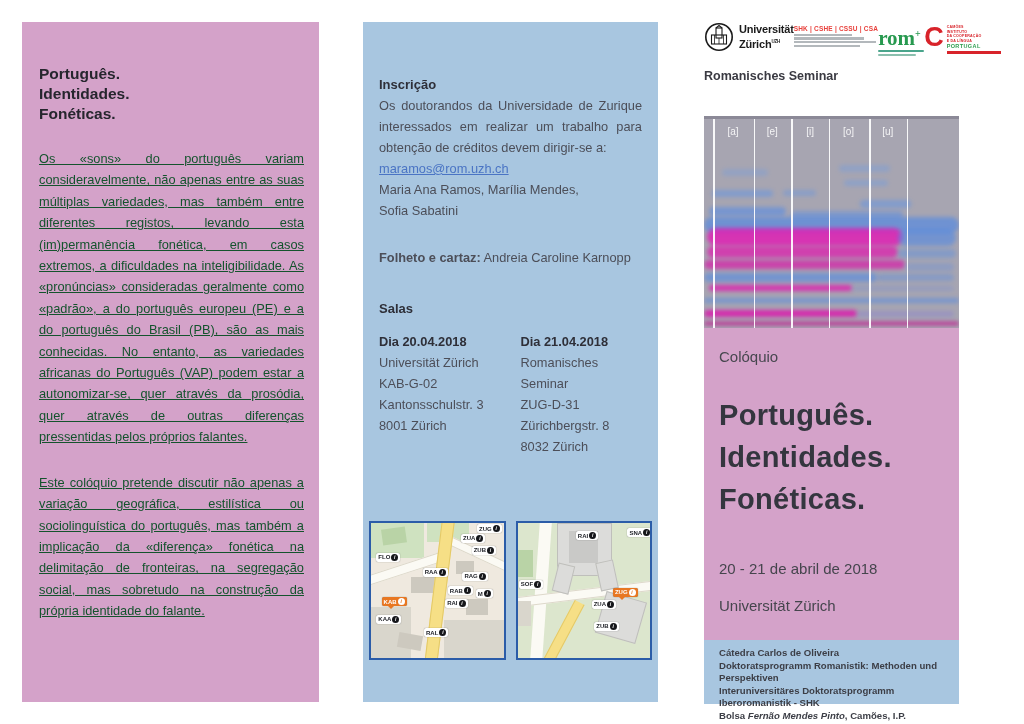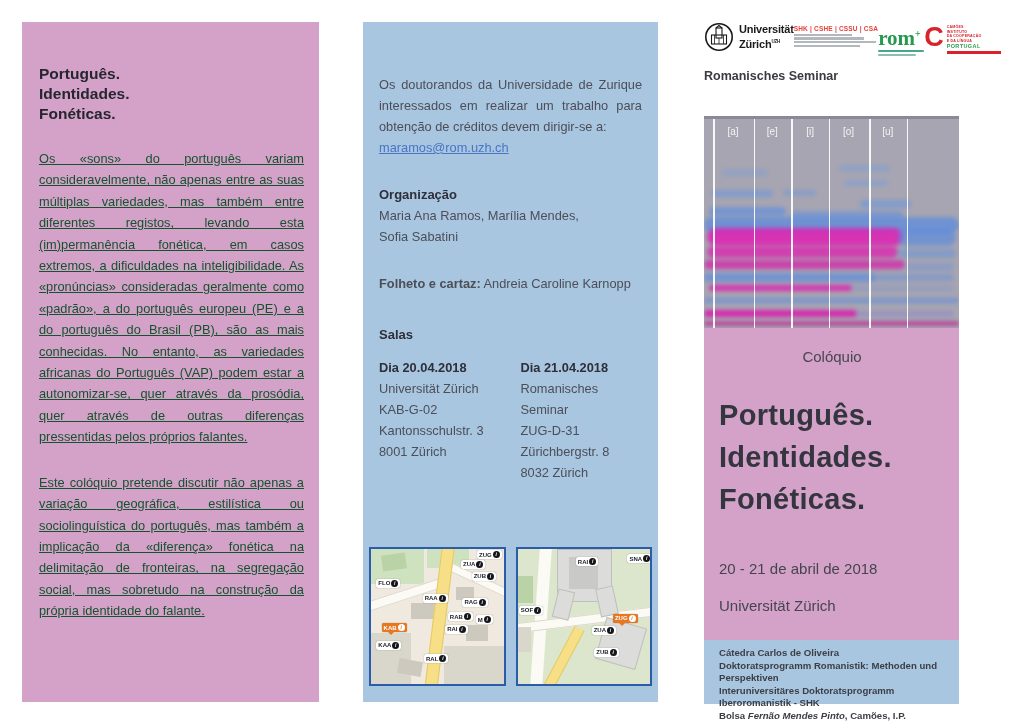--- a/index.html
+++ b/index.html
@@ -58,21 +58,21 @@
   .seminar-name{margin-top:4px;font-weight:bold;color:#3a3a42;font-size:12.5px;line-height:16px;}
 
   
   .spectro{position:relative;margin-top:32px;height:213px;background:#a7a5b1;border-top:3px solid #8b8997;box-sizing:border-box;overflow:hidden;}
   .sp-line{position:absolute;top:0;bottom:0;width:1.5px;background:rgba(255,255,255,.92);z-index:2;}
   .sp-label{position:absolute;top:7px;transform:translateX(-50%);color:rgba(255,255,255,.88);font-size:10px;z-index:3;}
   .sp-streak{position:absolute;border-radius:999px;filter:blur(2.2px);z-index:1;}
 
   
   .pink-block{background:#d4a2c9;height:313px;box-sizing:border-box;padding:20px 14px 0 15px;}
-  .coloquio-label{color:#47474f;font-size:15px;line-height:18px;text-align:center;}
+  .coloquio-label{color:#47474f;font-size:15px;line-height:18px;}
   .event-title{margin-top:28px;font-weight:bold;color:#34363f;font-size:29px;line-height:42px;letter-spacing:.3px;}
   .event-date{margin-top:40px;color:#45454d;font-size:15px;line-height:18px;}
   .event-univ{margin-top:19px;color:#45454d;font-size:15px;line-height:18px;}
   .rp-footer{background:#a8c6e0;height:64px;box-sizing:border-box;padding:7px 12px 0 15px;}
   .footer-line{color:#3c3e46;font-size:9.6px;line-height:12.6px;font-weight:bold;}
   .italic{font-style:italic;}
 
   
   .g{background:#cfe2c0;} .gd{background:#b9d3a6;} .gr{background:#d9d6cc;}
   .bl{background:#cdc9bf;} .ry{background:#f6df86;border-left:1px solid #e3c968;border-right:1px solid #e3c968;}
@@ -88,24 +88,24 @@
     <div class="big-heading">
       <div>Português.</div>
       <div>Identidades.</div>
       <div>Fonéticas.</div>
     </div>
     <p class="body-text">Os «sons» do português variam consideravelmente, não apenas entre as suas múltiplas variedades, mas também entre diferentes registos, levando esta (im)permanência fonética, em casos extremos, a dificuldades na inteligibilidade. As «pronúncias» consideradas geralmente como «padrão», a do português europeu (PE) e a do português do Brasil (PB), são as mais conhecidas. No entanto, as variedades africanas do Português (VAP) podem estar a autonomizar-se, quer através da prosódia, quer através de outras diferenças pressentidas pelos próprios falantes.</p>
     <p class="body-text">Este colóquio pretende discutir não apenas a variação geográfica, estilística ou sociolinguística do português, mas também a implicação da «diferença» fonética na delimitação de fronteiras, na segregação social, mas sobretudo na construção da própria identidade do falante.</p>
   </section>
 
   <section class="panel panel-middle">
+    <h3 class="sec-heading">Inscrição</h3>
     <p class="mid-text">Os doutorandos da Universidade de Zurique interessados em realizar um trabalho para obtenção de créditos devem dirigir-se a:</p>
     <a class="email-link">maramos@rom.uzh.ch</a>
 
-    <h3 class="sec-heading gap26">Organização</h3>
     <div class="mid-text no-just">Maria Ana Ramos, Marília Mendes,</div>
     <div class="mid-text no-just">Sofia Sabatini</div>
 
     <p class="mid-text no-just gap26"><b>Folheto e cartaz:</b><span> Andreia Caroline Karnopp</span></p>
 
     <h3 class="sec-heading gap30">Salas</h3>
     <div class="salas-grid gap12">
       <div class="sala-col">
         <div class="sala-day">Dia 20.04.2018</div>
         <div class="sala-line">Universität Zürich</div>

